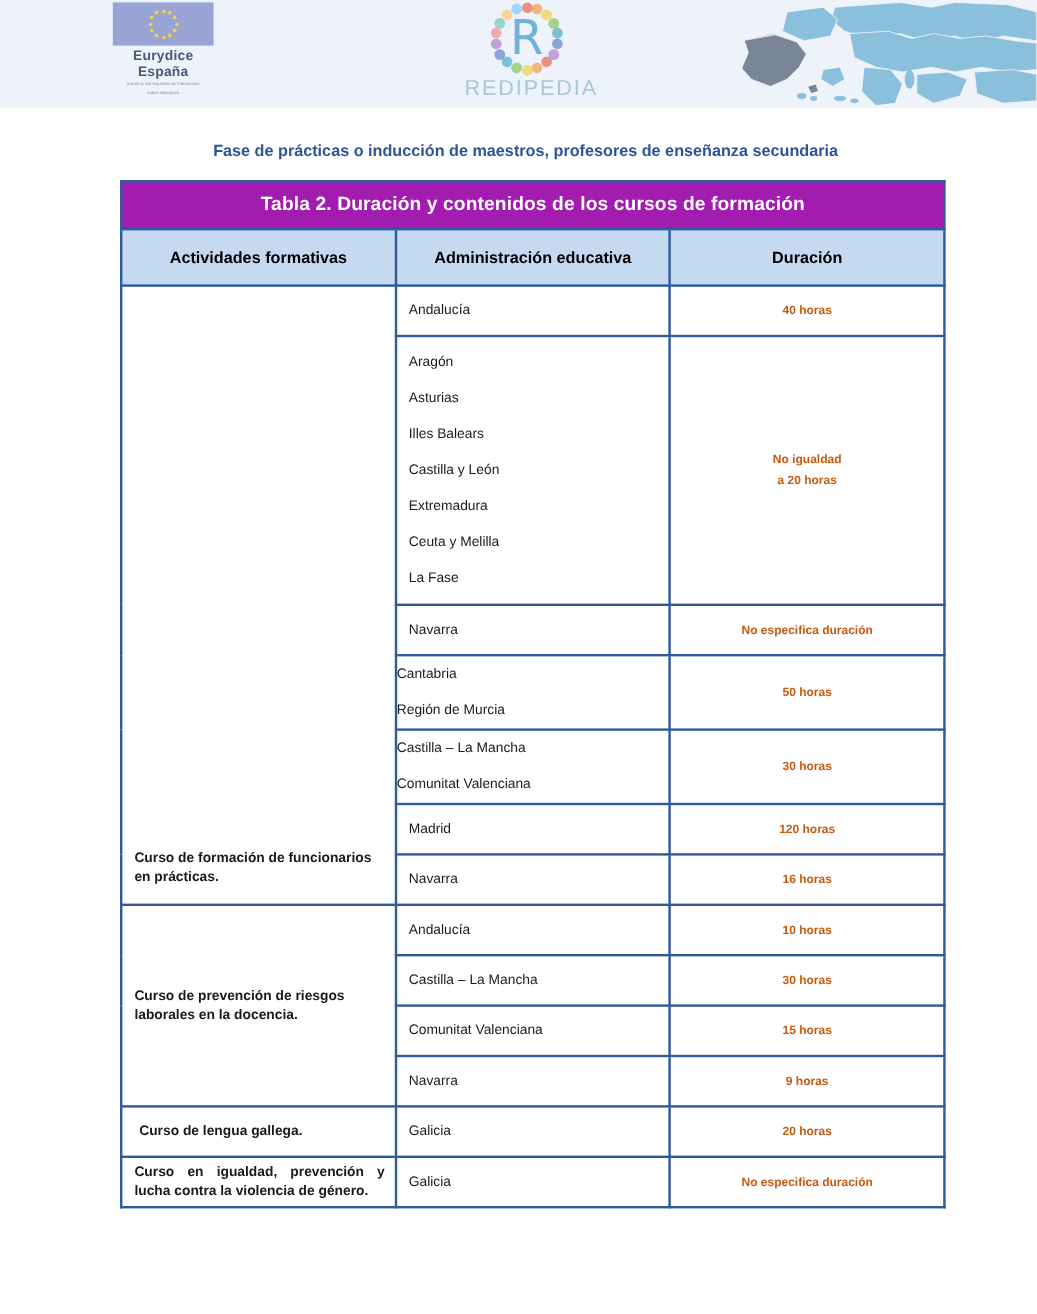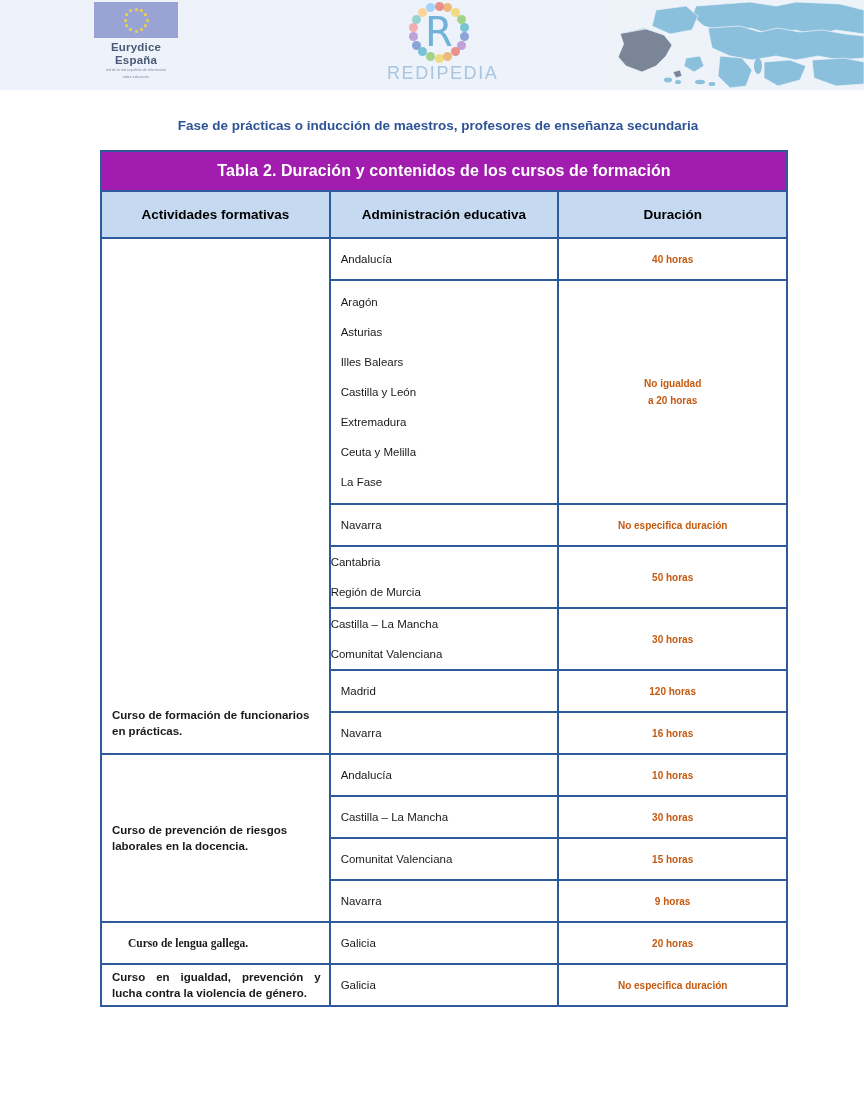--- a/index.html
+++ b/index.html
@@ -368,21 +368,21 @@
         </tr>
         <tr>
           <td class="adm-cell" style="line-height: 16px; padding: 12px 8px 12px 10px;">
             <div>Navarra</div>
           </td>
           <td class="dur-cell">
             <div>9 horas</div>
           </td>
         </tr>
         <tr>
-          <td class="act-cell" rowspan="1" style="vertical-align: middle; padding: 0px 8px 0px 26px; font-family: Liberation Serif, serif;">Curso de lengua gallega.</td>
+          <td class="act-cell" rowspan="1" style="vertical-align: middle; padding: 0px 8px 0px 14px;">Curso de lengua gallega.</td>
           <td class="adm-cell" style="line-height: 16px; padding: 12px 8px 12px 10px;">
             <div>Galicia</div>
           </td>
           <td class="dur-cell">
             <div>20 horas</div>
           </td>
         </tr>
         <tr>
           <td class="act-cell justify" rowspan="1" style="vertical-align: middle; padding: 4px 8px 4px 10px;">Curso en igualdad, prevención y lucha contra la violencia de género.</td>
           <td class="adm-cell" style="line-height: 16px; padding: 12px 8px 12px 10px;">

